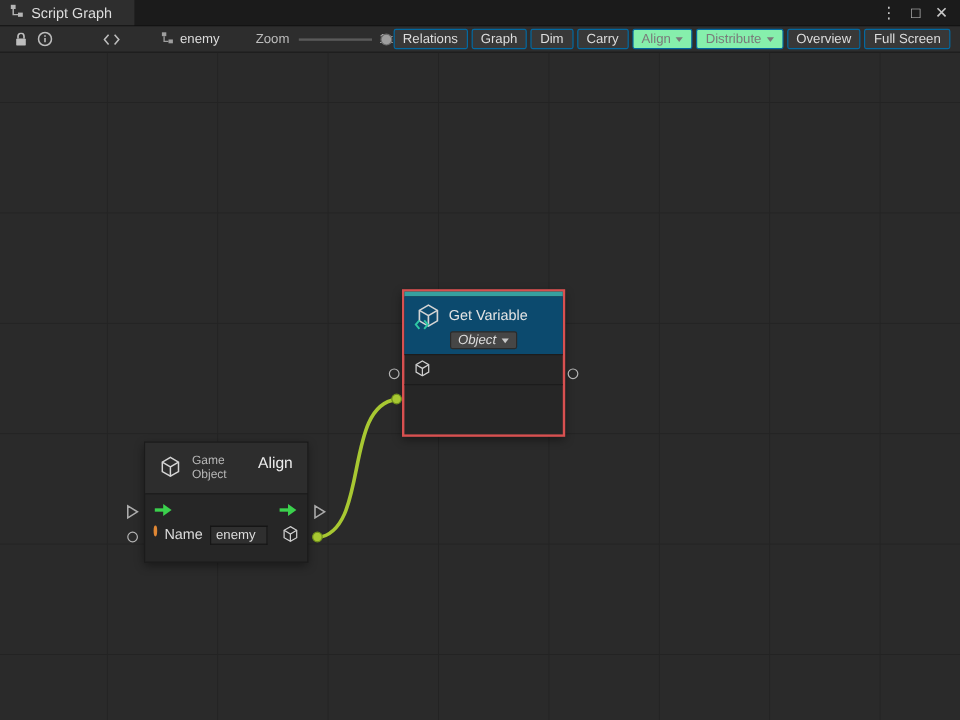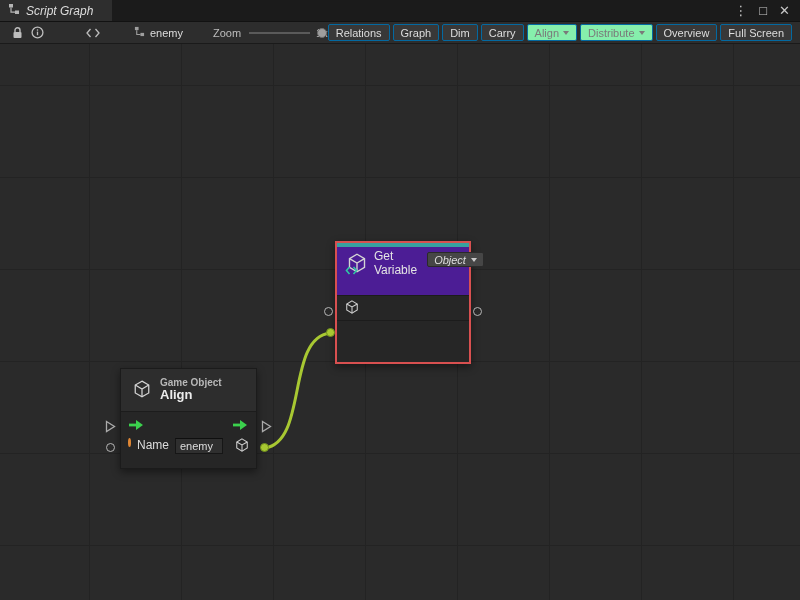--- a/index.html
+++ b/index.html
@@ -1,21 +1,21 @@
 <!DOCTYPE html>
 <html><head>
 <meta charset="utf-8">
 <style>
   * { margin:0; padding:0; box-sizing:border-box; }
   html,body { width:800px; height:600px; overflow:hidden; }
   body { font-family:"Liberation Sans", sans-serif; background:#292929; color:#ccc; }
 
   
   .titlebar { height:22px; background:#1b1b1b; display:flex; align-items:stretch; border-bottom:1px solid #121212; }
-  .tab { width:112px; background:#2e2e2e; display:flex; align-items:center; gap:6px; padding:0 8px; color:#ddd; font-size:12px; cursor:default;font-style:italic; }
+  .tab { width:112px; background:#2e2e2e; display:flex; align-items:center; gap:6px; padding:0 8px; color:#ddd; font-size:12px; cursor:default; }
   .win-controls { margin-left:auto; display:flex; align-items:center; gap:12px; padding-right:10px; color:#c8c8c8; font-size:13px; }
   .win-controls span { cursor:pointer; line-height:1; }
 
   
   .toolbar { height:22px; background:#2d2d2d; border-bottom:1px solid #1a1a1a; display:flex; align-items:center; font-size:11px; color:#c9c9c9; padding:0 6px; }
   .tb-icon { display:inline-flex; align-items:center; justify-content:center; padding:0 4px; cursor:pointer; }
   .tb-icon.lock { margin-left:2px; }
   .tb-icon.code { margin-left:34px; }
   .graph-name { display:flex; align-items:center; gap:5px; margin-left:30px; color:#ddd; }
   .zoom-label { margin-left:30px; color:#bdbdbd; }
@@ -40,38 +40,38 @@
   .divider { height:1px; background:#1c1c1c; }
   .spacer { flex:1; }
   .dot { display:inline-block; border-radius:50%; }
   .dot.orange { width:9px; height:9px; background:#e08734; }
   .dot.small-gray { width:7px; height:7px; background:#c2c2c2; }
   .field { background:#2f2f2f; border:1px solid #161616; border-top-color:#0f0f0f; color:#ddd; font-size:11px; font-family:inherit; height:16px; padding:0 4px; }
 
   
   .gv { left:335px; top:197px; width:136px; height:123px; border:2px solid #d85050; background:#262626; display:flex; flex-direction:column; }
   .gv-accent { height:4px; background:#37a0a0; flex:0 0 auto; }
-  .gv-header { height:48px; background:#4c1d95; display:flex; flex-direction:row; padding-top:4px; flex:0 0 auto; }
+  .gv-header { height:48px; background:#0c4a6e; display:flex; flex-direction:column; padding-top:4px; flex:0 0 auto; }
   .gv-title-row { display:flex; align-items:center; gap:7px; padding:0 10px; height:24px; }
   .gv-icon { position:relative; width:20px; height:20px; flex:0 0 auto; }
   .gv-icon .chev { position:absolute; left:-2px; bottom:-2px; }
   .gv-title { color:#e4e4e4; font-size:12px; }
   .gv-chip-row { display:flex; justify-content:center; margin-top:1px;font-style:italic; }
   .chip { display:flex; align-items:center; gap:5px; height:15px; padding:0 6px; background:#464646; border:1px solid #2a2a2a; border-radius:2px; color:#ddd; font-size:11px; cursor:pointer; }
   .gv-row1 { height:30px; display:flex; align-items:center; gap:6px; padding:0 8px; flex:0 0 auto; }
   .field-group { display:flex; align-items:stretch; }
   .field-group .field { width:52px; }
   .field-dd { width:15px; background:#3e3e3e; border:1px solid #161616; border-left:none; display:flex; align-items:center; justify-content:center; cursor:pointer; }
   .gv-row2 { height:24px; display:flex; align-items:center; padding:0 8px; flex:0 0 auto; }
   .gv-footer { flex:1; }
 
   
   .cr { left:120px; top:324px; width:137px; height:101px; border:1px solid #1b1b1b; display:flex; flex-direction:column; }
   .cr-header { height:42px; background:#2d2d2d; display:flex; align-items:center; gap:9px; padding:0 12px; flex:0 0 auto; }
-  .cr-titles { display:flex; flex-direction:column; line-height:1.15;font-weight:bold; }
+  .cr-titles { display:flex; line-height:1.15; }
   .cr-cat { color:#b8b8b8; font-size:10px; }
   .cr-title { color:#ececec; font-size:13px; }
   .cr-row1 { height:26px; display:flex; align-items:center; justify-content:space-between; padding:0 7px; flex:0 0 auto; }
   .cr-row2 { height:26px; display:flex; gap:6px; padding:0 7px; flex:0 0 auto; }
   .cr-label { color:#dcdcdc; font-size:12px; }
   .cr-row2 .field { width:48px; }
   .arrow { display:inline-flex; cursor:pointer; }
 
   
   .port-circle { position:absolute; z-index:3; width:9px; height:9px; border:1.5px solid #b5b5b5; border-radius:50%; background:transparent; cursor:pointer; }

